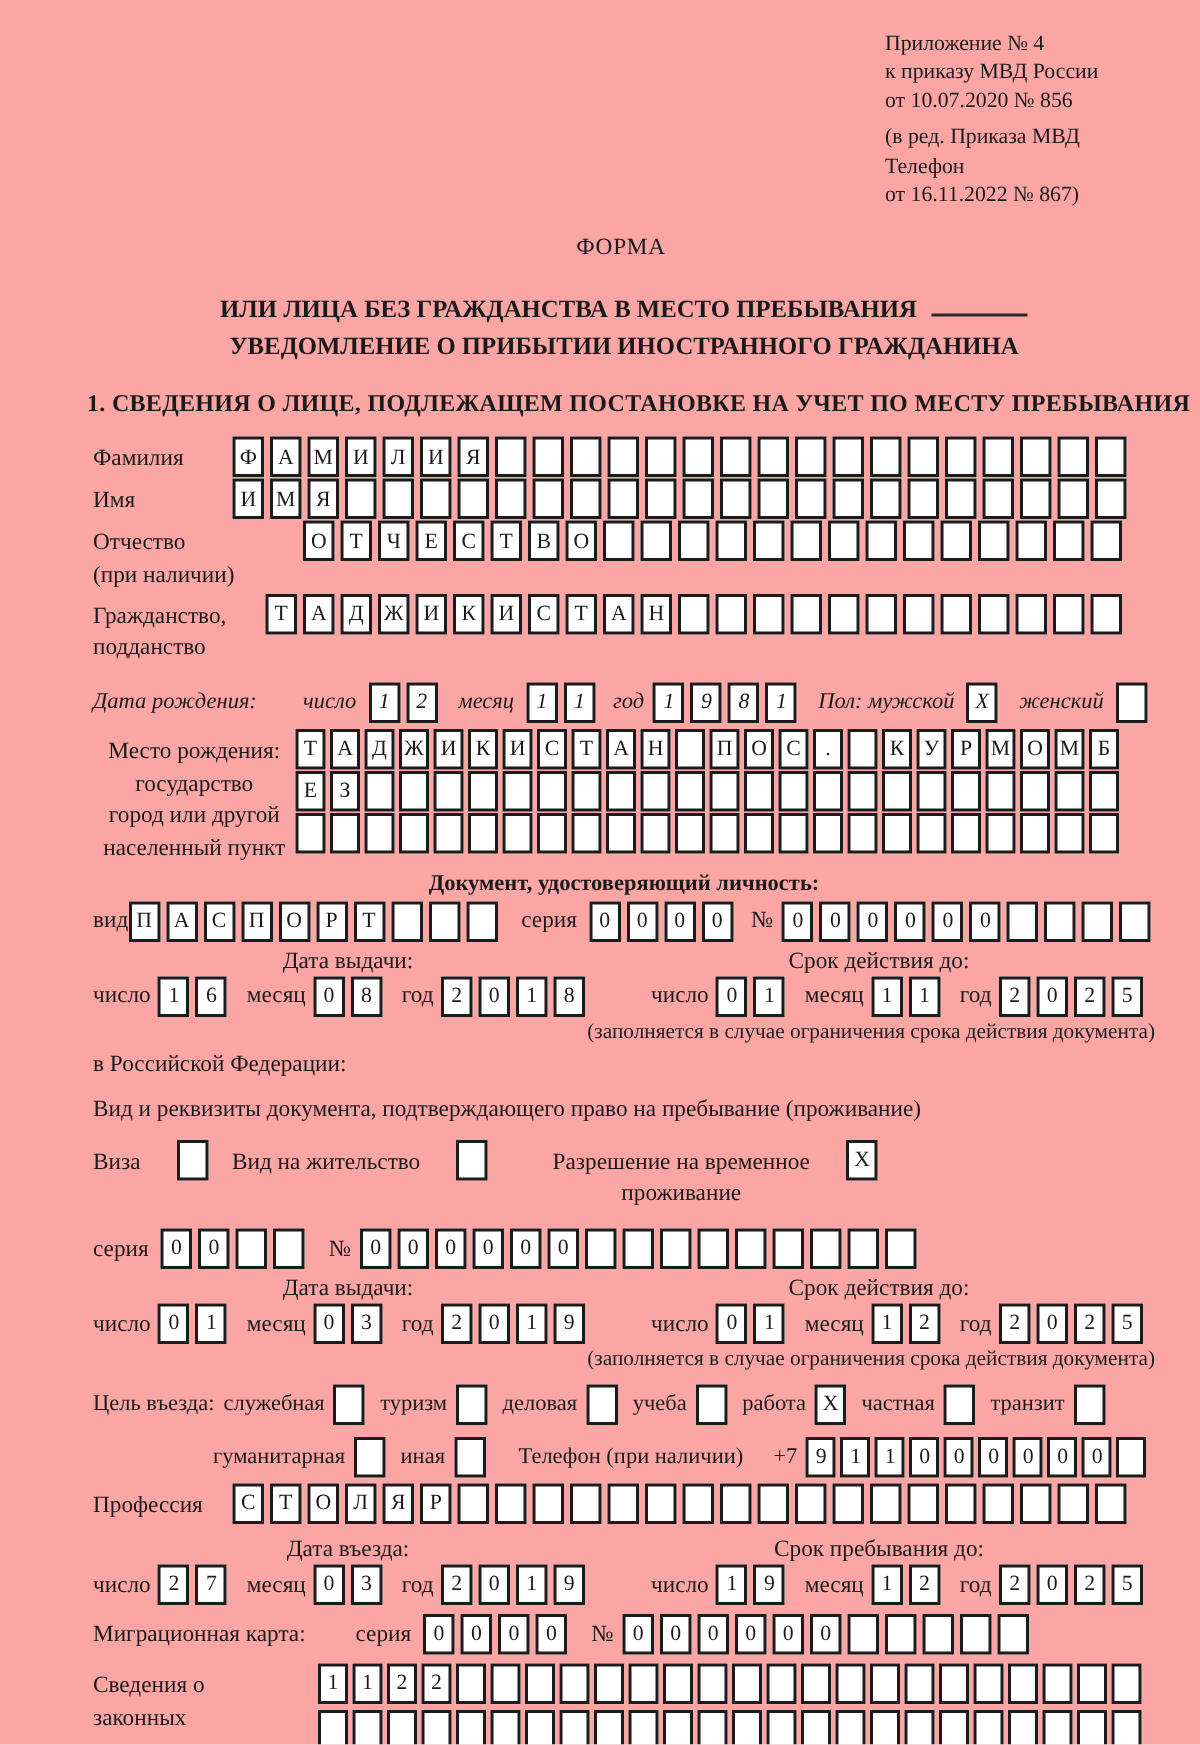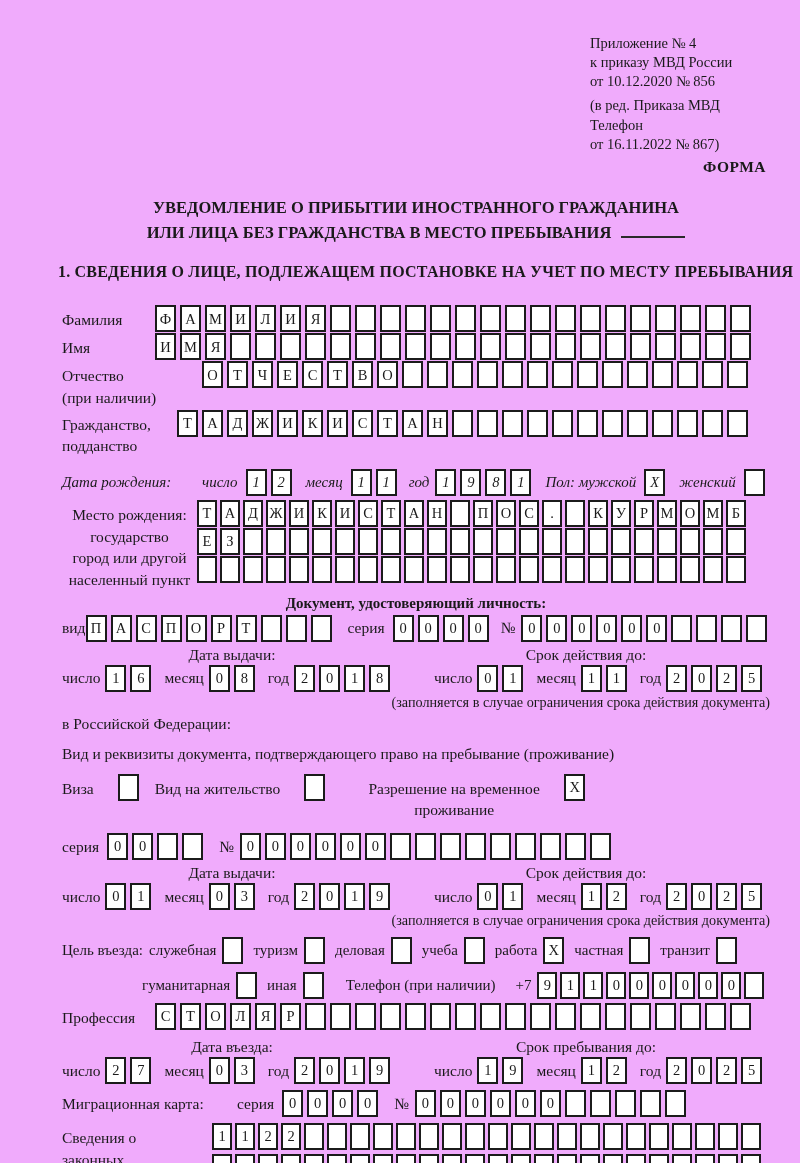--- a/index.html
+++ b/index.html
@@ -1,34 +1,34 @@
 <!DOCTYPE html>
 <html><head>
 <meta charset="utf-8">
 <style>
   html,body{margin:0;padding:0;background:#e8e8e8;}
   .page{
-    position:relative;width:800px;height:1163px;margin:0 auto;background:#f0abfc;
+    position:relative;width:800px;height:1163px;margin:0 auto;background:#fca5a5;
     font-family:"Liberation Serif","DejaVu Serif",serif;color:#1a1a1a;overflow:hidden;
-    box-sizing:border-box;padding:34px 30px 0 62px;
+    box-sizing:border-box;padding:20px 30px 0 62px;
   }
   .annex{margin-left:528px;font-size:14.5px;line-height:1.32;}
   .annex div:nth-child(4){margin-top:5px;}
-  .forma{text-align:right;font-weight:700;font-size:15.5px;margin-top:4px;padding-right:4px;letter-spacing:.5px;}
+  .forma{text-align:center;font-weight:400;font-size:15.5px;margin-top:16px;padding-right:4px;letter-spacing:.5px;}
   .title{text-align:center;font-weight:700;font-size:16.5px;margin-top:20px;line-height:1.5;}
   .blank{display:inline-block;width:64px;border-bottom:2px solid #2a2a2a;margin-left:10px;height:2px;vertical-align:baseline;}
   .sec{font-weight:700;font-size:16px;margin-top:18px;letter-spacing:.2px;white-space:nowrap;margin-left:-4px;}
   .frow{display:flex;align-items:flex-start;margin-top:1px;}
   .lbl{font-size:15.5px;line-height:1.4;padding-top:4px;flex:0 0 auto;}
   .cells{display:flex;flex-wrap:nowrap;}
   .box{box-sizing:border-box;flex:0 0 auto;width:21px;height:27px;border:2px solid #1b1b1b;margin-right:4px;
        display:inline-flex;align-items:center;justify-content:center;font-size:14.5px;line-height:1;background:#fff;}
   .cells.sm .box,.box.sm{width:20px;margin-right:3px;}
   .w93{width:93px;} .w140{width:140px;} .w115{width:115px;} .w135{width:135px;text-align:center;} .w150{width:150px;}
-  .mt12{margin-top:24px;} .mt4{margin-top:4px;}
+  .mt12{margin-top:12px;} .mt4{margin-top:4px;}
   .inline-row{display:flex;align-items:center;font-size:15.5px;margin-top:14px;}
   .inline-row.tight,.tight{font-size:15px;}
   .doc-head{text-align:center;font-weight:700;font-size:15px;margin-top:4px;}
   .dhdr{display:flex;font-size:15.5px;margin-top:4px;}
   .dhdr .dl{width:340px;text-align:center;}
   .dhdr .dr{flex:1;text-align:center;}
   .drow{display:flex;align-items:center;font-size:15.5px;margin-top:1px;}
   .dg{display:flex;align-items:center;}
   .dg .t{margin-right:5px;}
   .dg .t2{margin:0 5px 0 9px;}
@@ -53,29 +53,29 @@
   .srow .nl{margin:0 6px 0 12px;}
 </style>
 </head>
 <body>
 
 <div class="page">
 
   <div class="annex">
     <div>Приложение № 4</div>
     <div>к приказу МВД России</div>
-    <div>от 10.12.2020 № 856</div>
+    <div>от 10.07.2020 № 856</div>
     <div>(в ред. Приказа МВД Телефон</div>
     <div>от 16.11.2022 № 867)</div>
   </div>
   <div class="forma">ФОРМА</div>
 
   <div class="title">
+    <div><span>ИЛИ ЛИЦА БЕЗ ГРАЖДАНСТВА В МЕСТО ПРЕБЫВАНИЯ</span><span class="blank"></span></div>
     <div>УВЕДОМЛЕНИЕ О ПРИБЫТИИ ИНОСТРАННОГО ГРАЖДАНИНА</div>
-    <div><span>ИЛИ ЛИЦА БЕЗ ГРАЖДАНСТВА В МЕСТО ПРЕБЫВАНИЯ</span><span class="blank"></span></div>
   </div>
 
   <div class="sec">1. СВЕДЕНИЯ О ЛИЦЕ, ПОДЛЕЖАЩЕМ ПОСТАНОВКЕ НА УЧЕТ ПО МЕСТУ ПРЕБЫВАНИЯ</div>
 
   <div class="frow mt12">
     <span class="lbl w93">Фамилия</span>
     <span class="cells">
         <span class="box">Ф</span>
         <span class="box">А</span>
         <span class="box">М</span>

